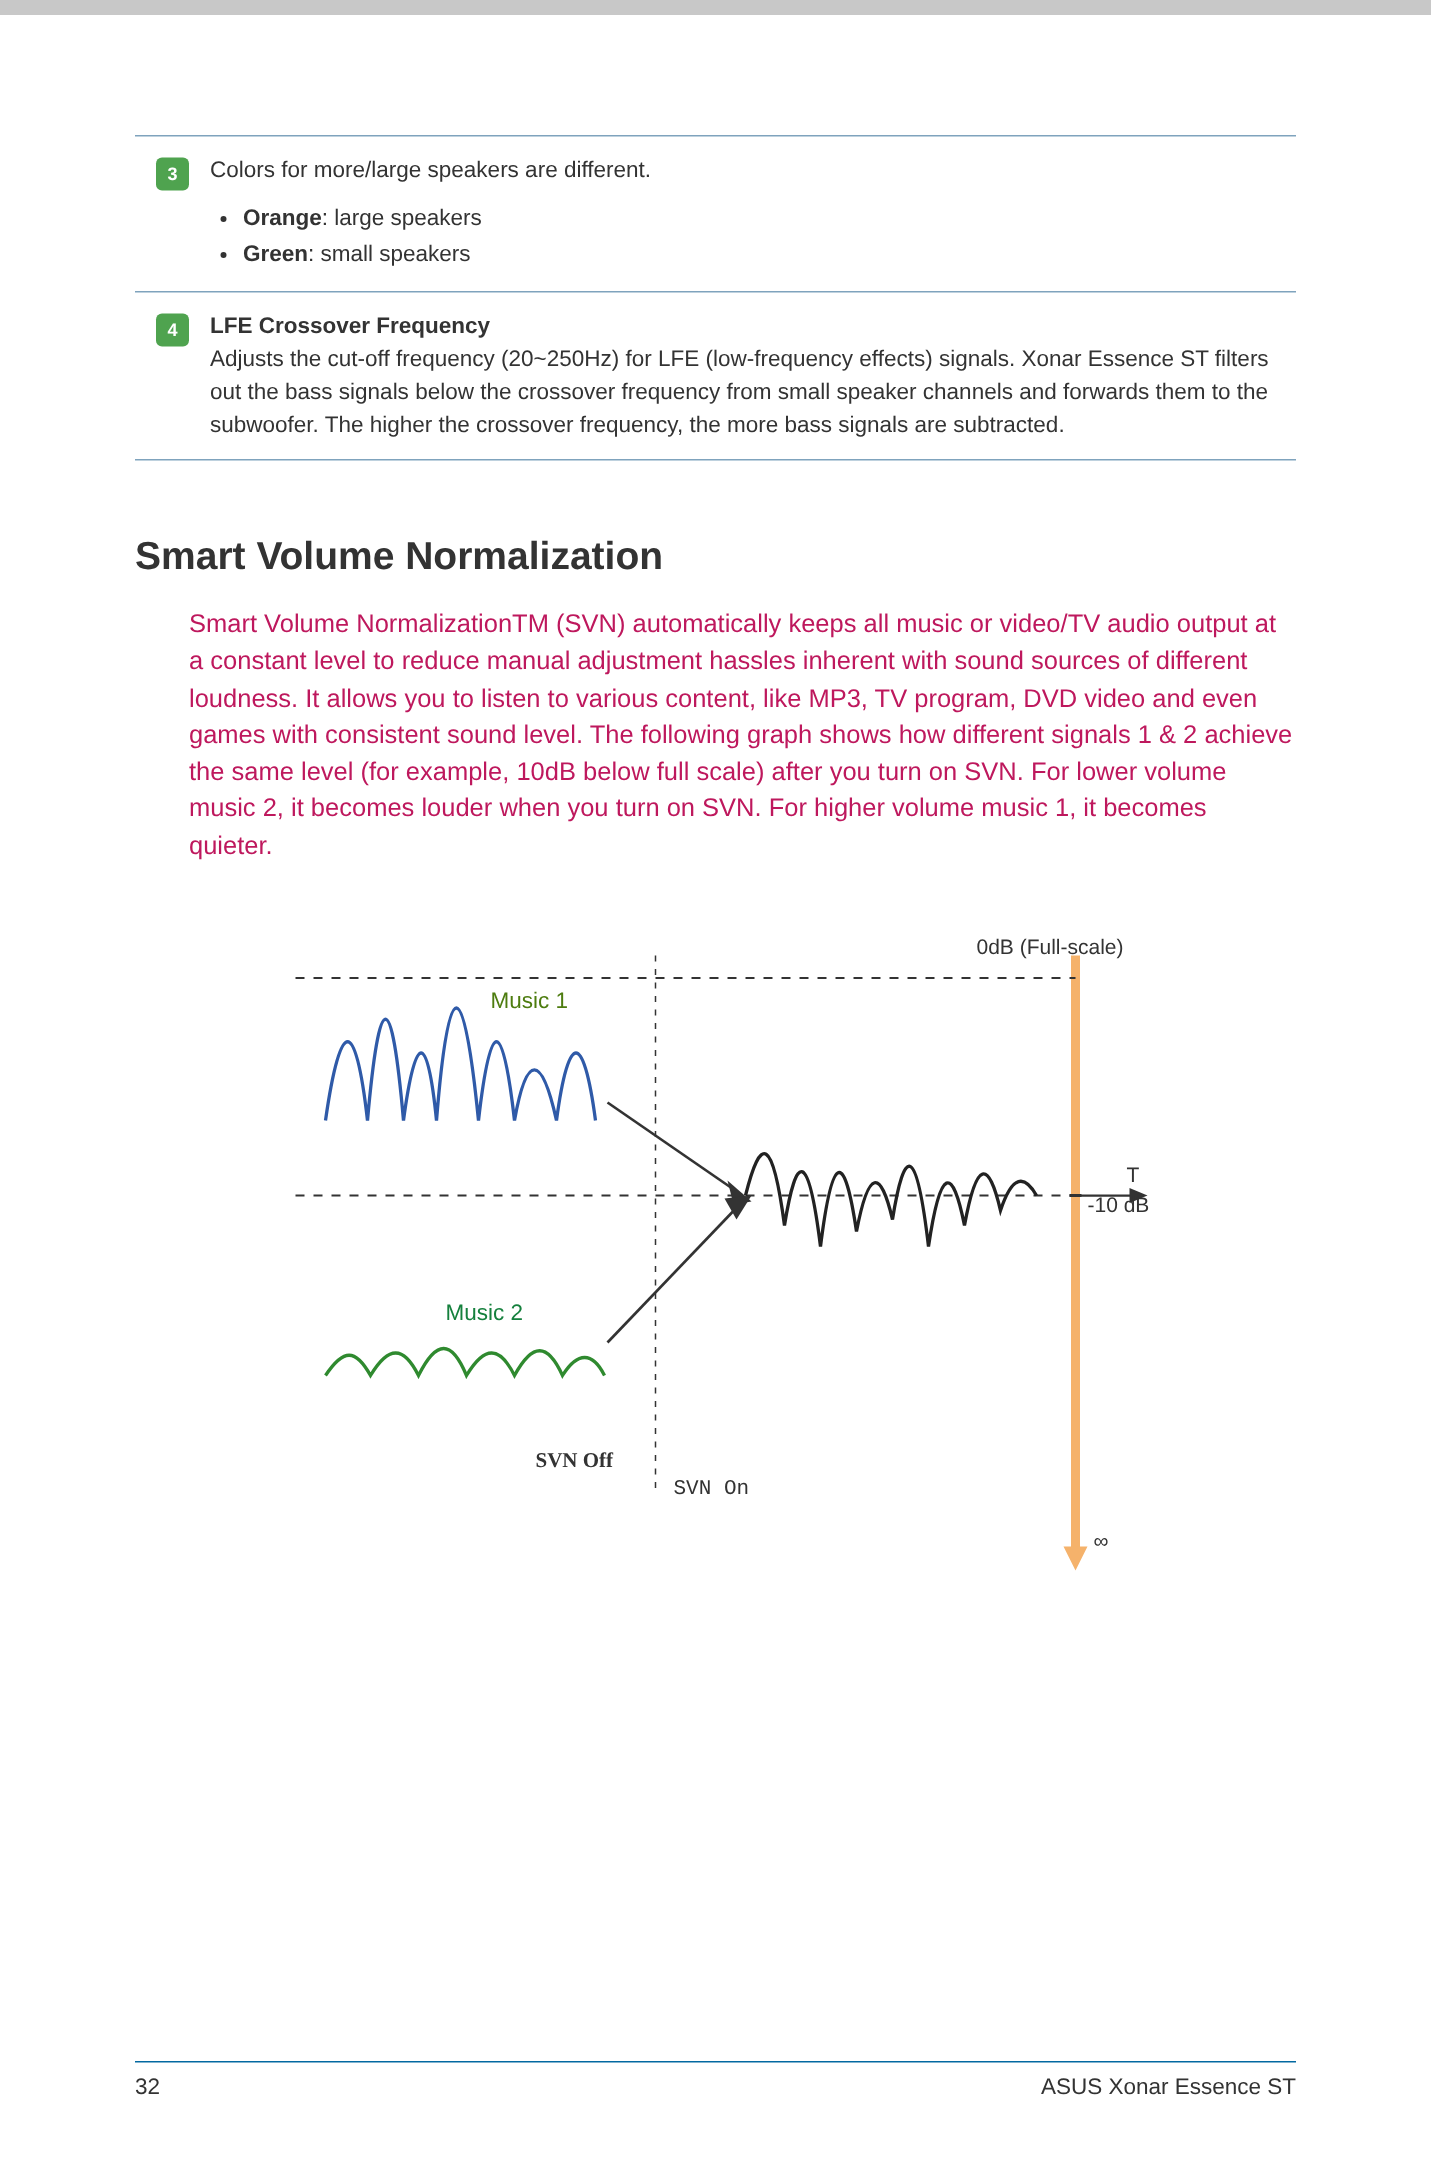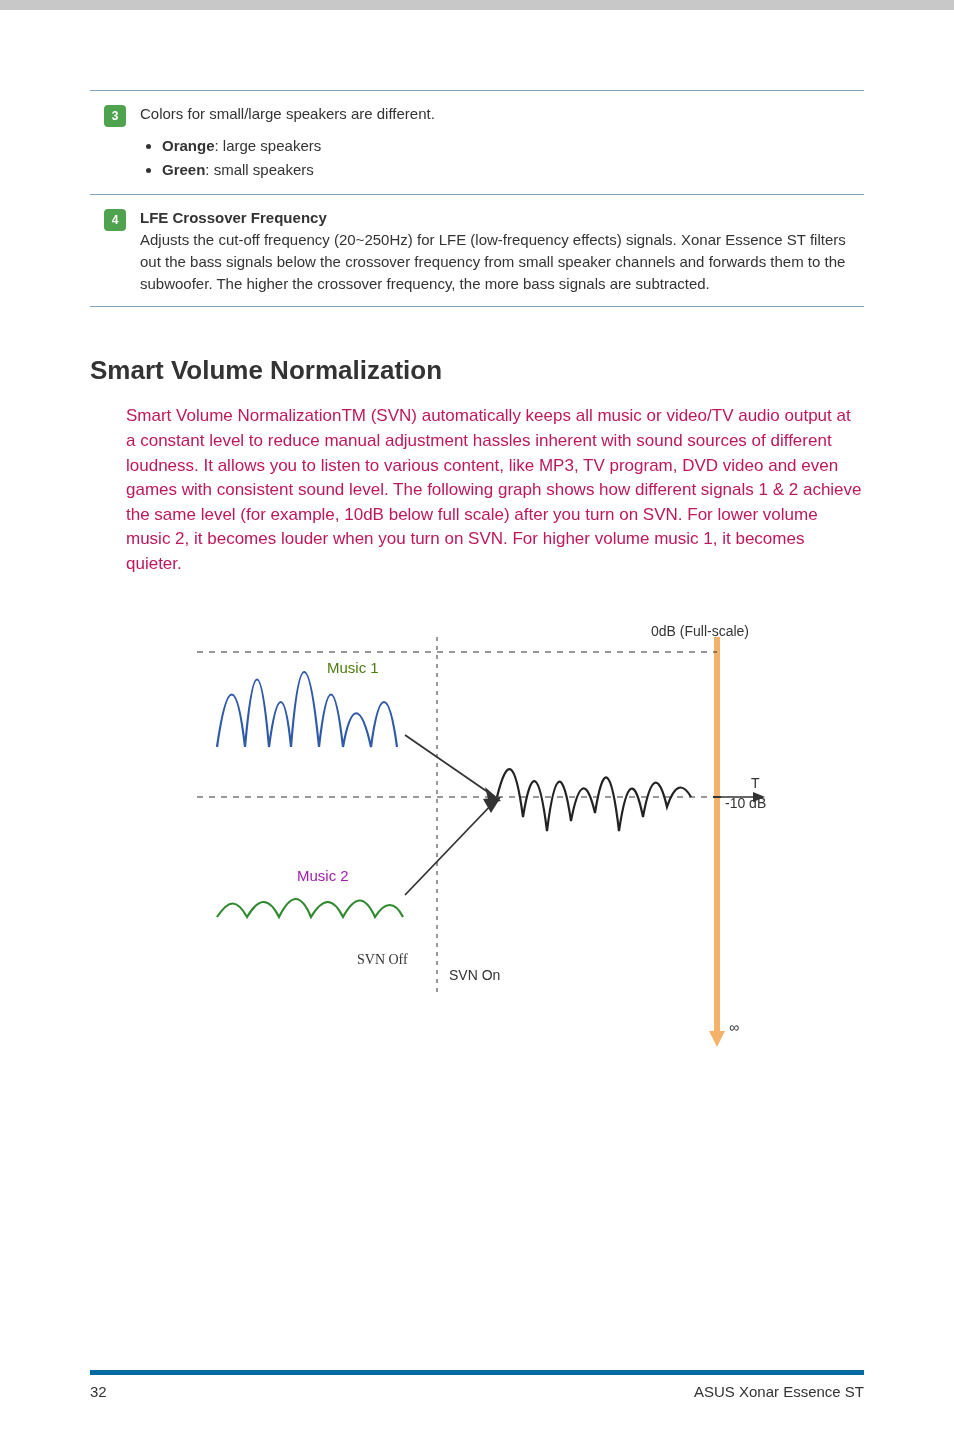--- a/index.html
+++ b/index.html
@@ -24,43 +24,43 @@
   .row-body { flex: 1; font-size: 15px; color: #333; line-height: 1.45; }
   .row-body .title { font-weight: bold; }
   .bullets { padding-left: 22px; margin-top: 10px; }
   .bullets li { list-style: disc; margin-bottom: 2px; }
   .section-title { font-size: 26px; font-weight: bold; color: #333; margin: 48px 0 18px 0; }
   .para { font-size: 17px; color: #be185d; line-height: 1.45; margin-left: 36px; }
   .figure { position: relative; width: 640px; height: 440px; margin: 40px auto 0 auto; }
   .svgfig { position: absolute; inset: 0; }
   .fig-label { position: absolute; font-size: 14px; color: #333; }
   .music1 { position: absolute; color: #4d7c0f; font-size: 15px; }
-  .music2 { position: absolute; color: #a21caf; font-size: 15px; }
+  .music2 { position: absolute; color: #15803d; font-size: 15px; }
   .footer {
     position: absolute; bottom: 38px; left: 90px; right: 90px;
-    border-top: 5px solid #0369a1; padding-top: 8px;
+    border-top: 1px solid #0369a1; padding-top: 8px;
     display: flex; justify-content: space-between;
     font-size: 15px; color: #333;
   }
 </style>
 </head>
 <body>
 
 <div class="top-bar"></div>
 
 <div class="content">
 
   <div class="table-wrapper">
 
     <div class="row">
       <div class="badge-col">
         <span class="badge">3</span>
       </div>
       <div class="row-body">
-        <div>Colors for small/large speakers are different.</div>
+        <div>Colors for more/large speakers are different.</div>
         <ul class="bullets">
           <li>
             <span class="title">Orange</span><span>: large speakers</span>
           </li>
           <li>
             <span class="title">Green</span><span>: small speakers</span>
           </li>
         </ul>
       </div>
     </div>
@@ -128,22 +128,22 @@
                C470 160, 478 160, 486 200
                C494 156, 502 156, 510 190
                C518 166, 526 166, 534 180" fill="none" stroke="#222" stroke-width="2.2"></path>
     </svg>
 
     <div class="fig-label" style="left:470px; top:6px;margin-left:24px;">0dB (Full-scale)</div>
     <div class="fig-label" style="left:594px; top:158px;">T</div>
     <div class="fig-label" style="left:568px; top:178px;">-10 dB</div>
     <div class="music1" style="left:170px; top:42px;">Music 1</div>
     <div class="music2" style="left:140px; top:250px;">Music 2</div>
-    <div class="fig-label" style="left:200px; top:335px; font-family: 'Times New Roman', serif;">SVN Off</div>
-    <div class="fig-label" style="left:292px; top:350px; font-family: Liberation Sans, sans-serif; text-align: center;">SVN On</div>
+    <div class="fig-label" style="left:200px; top:350px; font-family: 'Times New Roman', serif; font-weight: bold;">SVN Off</div>
+    <div class="fig-label" style="left:292px; top:368px; font-family: Liberation Mono, monospace; text-align: center;">SVN On</div>
     <div class="fig-label" style="left:572px; top:402px;">∞</div>
   </div>
 
 </div>
 
 <div class="footer">
   <span>32</span>
   <span>ASUS Xonar Essence ST</span>
 </div>
 

